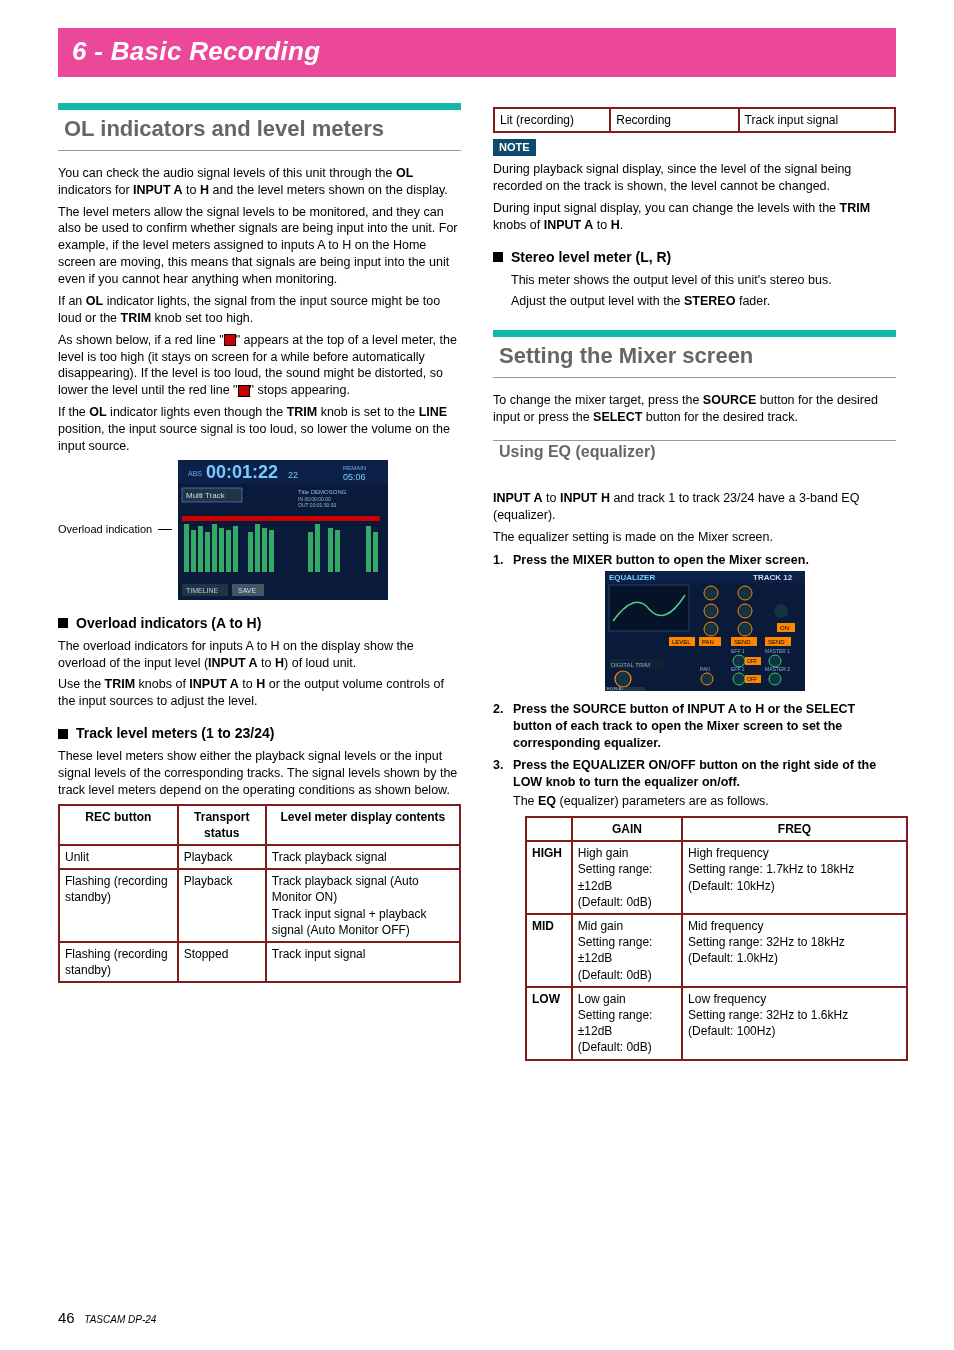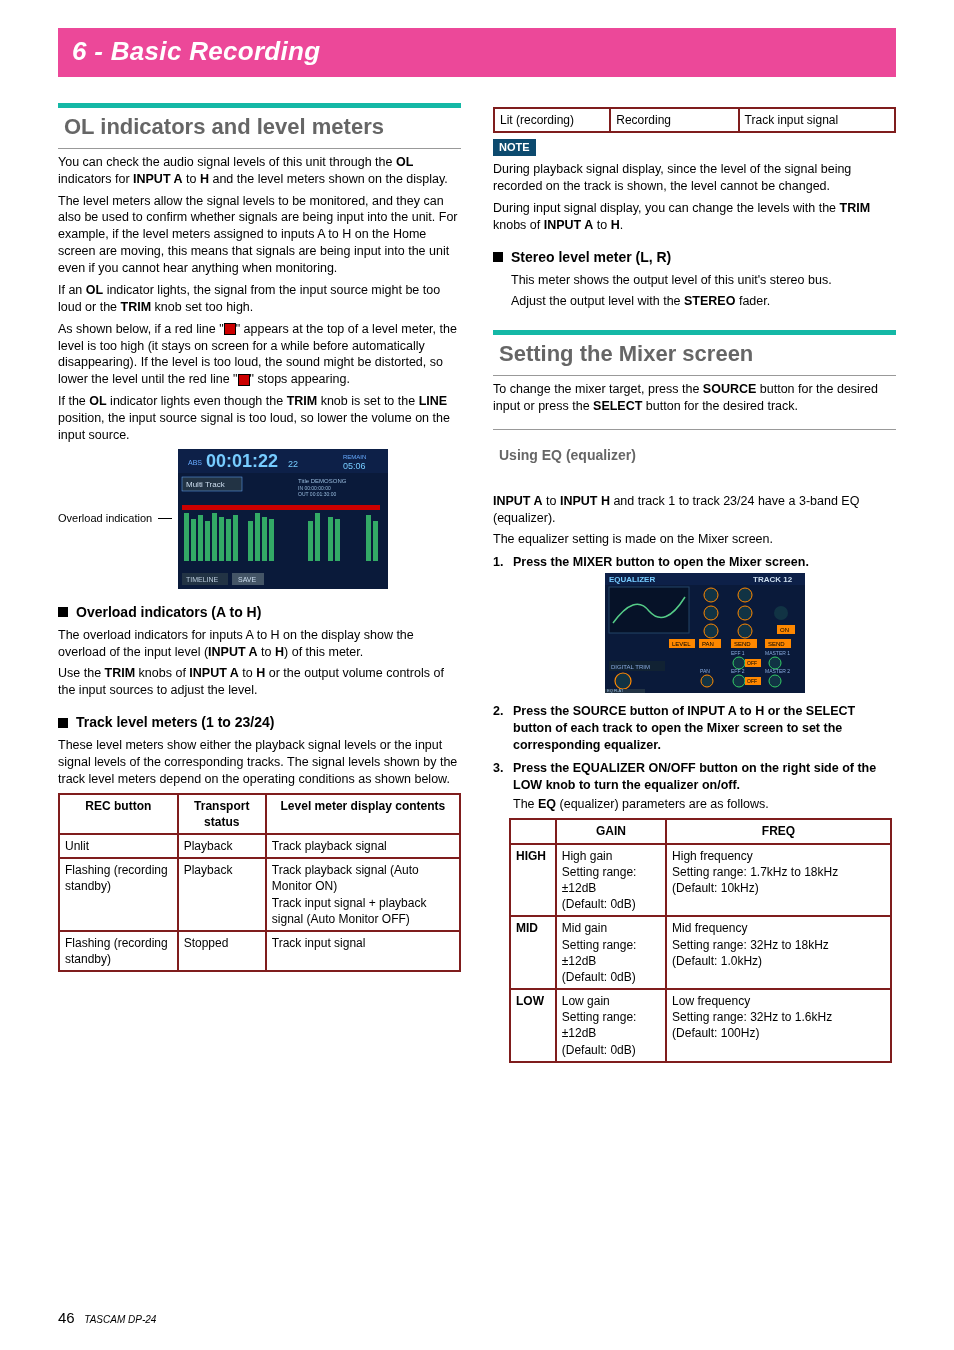--- a/index.html
+++ b/index.html
@@ -26,31 +26,31 @@
   }
   .columns {
     display: flex;
     gap: 32px;
   }
   .col { flex: 1; min-width: 0; }
   h2.section {
     color: #666;
     font-size: 22px;
     font-weight: bold;
-    border-top: 5px solid #14b8a6;
+    border-top: 7px solid #14b8a6;
     border-bottom: 1px solid #999;
     padding: 4px 4px 6px 6px;
-    margin-bottom: 5px;
+    margin-bottom: 14px;
   }
   h3.sub {
     color: #666;
-    font-size: 14px;
+    font-size: 16px;
     font-weight: bold;
     border-top: 1px solid #999;
-    padding: 16px 4px 2px 6px;
+    padding: 0 4px 2px 6px;
     margin-top: 14px;
     margin-bottom: 26px;
   }
   p { margin: 5px 0; }
   .bullet-h {
     display: flex;
     align-items: center;
     gap: 8px;
     font-weight: bold;
     font-size: 14px;
@@ -167,21 +167,21 @@
         <rect x="54" y="124" width="32" height="12" fill="#456"></rect>
         <text x="60" y="133" fill="#cde" font-size="7">SAVE</text>
       </svg>
     </div>
 
     <div class="bullet-h">
       <span class="sq"></span>
       <span>Overload indicators (A to H)</span>
     </div>
     <p>
-      <span>The overload indicators for inputs A to H on the display show the overload of the input level (</span><b>INPUT A</b><span> to </span><b>H</b><span>) of this meter.</span>
+      <span>The overload indicators for inputs A to H on the display show the overload of the input level (</span><b>INPUT A</b><span> to </span><b>H</b><span>) of loud unit.</span>
     </p>
     <p>
       <span>Use the </span><b>TRIM</b><span> knobs of </span><b>INPUT A</b><span> to </span><b>H</b><span> or the output volume controls of the input sources to adjust the level.</span>
     </p>
 
     <div class="bullet-h">
       <span class="sq"></span>
       <span>Track level meters (1 to 23/24)</span>
     </div>
     <p>These level meters show either the playback signal levels or the input signal levels of the corresponding tracks. The signal levels shown by the track level meters depend on the operating conditions as shown below.</p>
@@ -304,21 +304,21 @@
       </li>
       <li><span>Press the SOURCE button of INPUT A to H or the SELECT button of each track to open the Mixer screen to set the corresponding equalizer.</span></li>
       <li>
         <span>Press the EQUALIZER ON/OFF button on the right side of the LOW knob to turn the equalizer on/off.</span>
         <p class="step-body">
           <span>The </span><b>EQ</b><span> (equalizer) parameters are as follows.</span>
         </p>
       </li>
     </ol>
 
-    <table style="margin-left:16px;width:calc(100% - 20px);">
+    <table style="margin-left:32px;width:calc(100% - 20px);">
       <tbody>
           <tr>
         <th style="width:12%"></th>
         <th>GAIN</th>
         <th>FREQ</th>
       </tr>
       <tr>
         <td class="center"><b>HIGH</b></td>
         <td style="white-space:pre-line;">High gain
 Setting range: ±12dB

